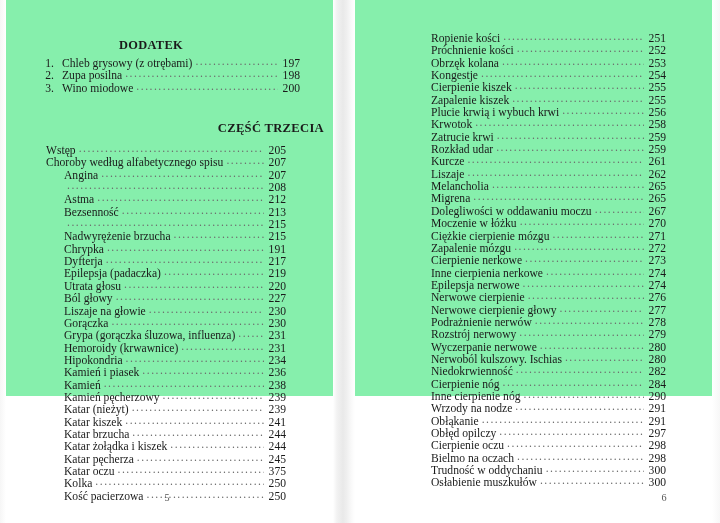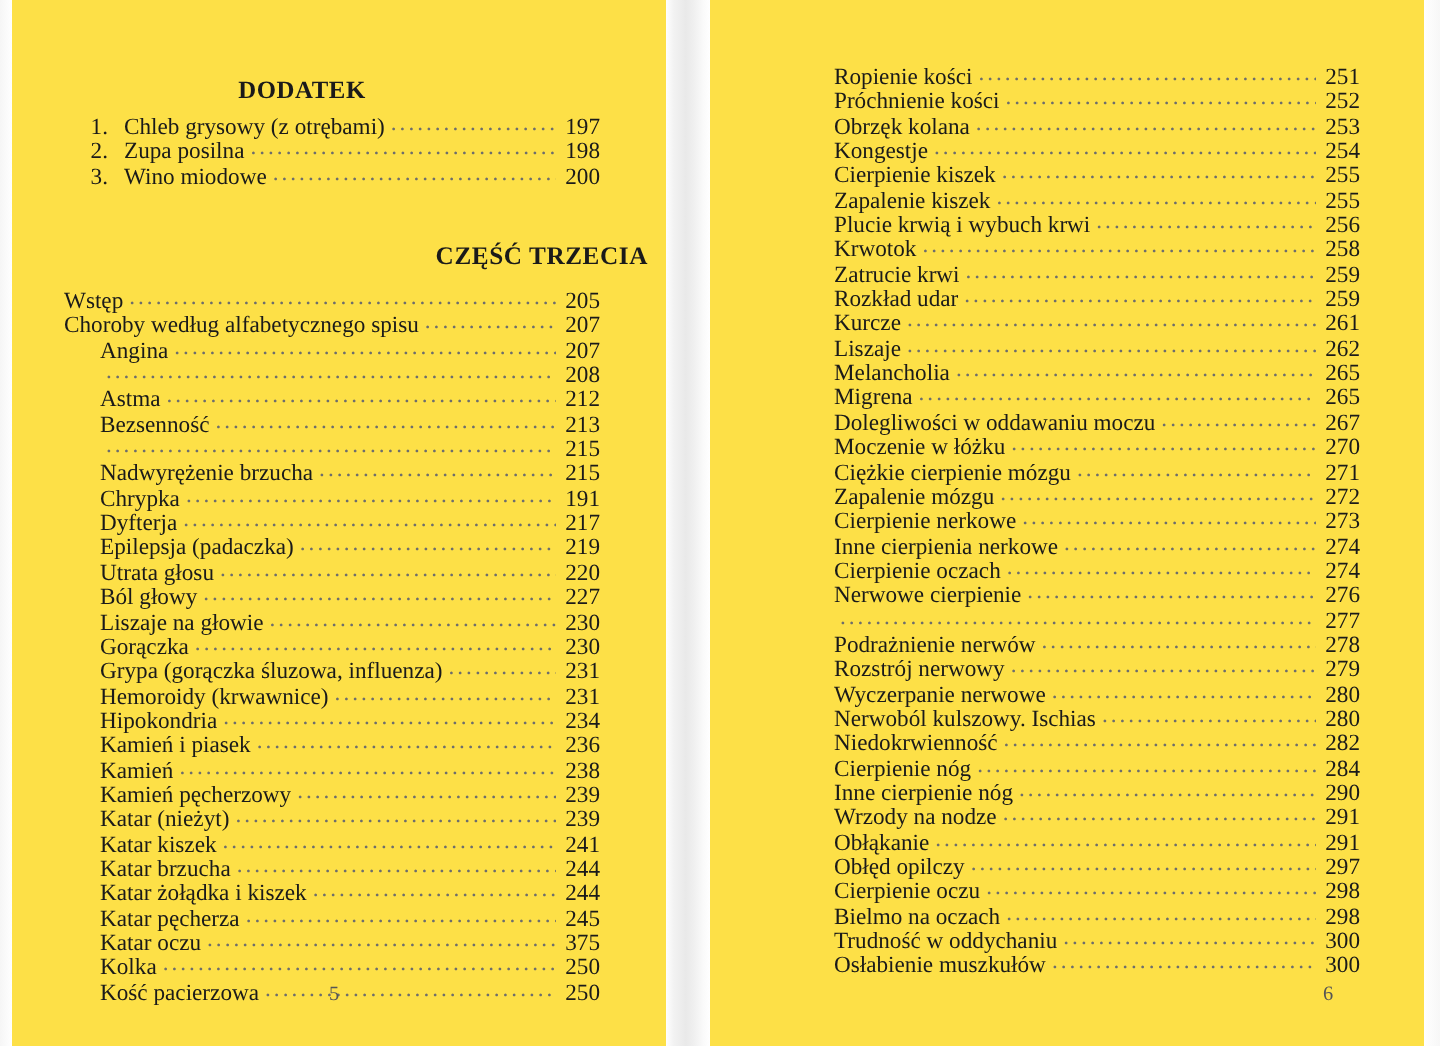--- a/index.html
+++ b/index.html
@@ -10,22 +10,22 @@
   body {
     width: 720px;
     height: 523px;
     overflow: hidden;
     font-family: "Liberation Serif", "DejaVu Serif", serif;
     color: #1a1a1a;
   }
   #book {
     position: relative;
     width: 720px;
-    height: 523px;
-    background: #fde047;
+    height: 396px;
+    background: #86efac;
   }
   
   #gutter {
     position: absolute;
     left: 333px;
     top: 0;
     width: 22px;
     height: 523px;
     background: linear-gradient(to right,
       #ffffff 0%,
@@ -86,21 +86,21 @@
   }
   ol.numbered li .num {
     position: absolute;
     left: 40px;
     width: 14px;
     text-align: right;
   }
 
   
   .toc {
-    margin: 0;
+    margin: 14px;
     padding: 0;
     list-style: none;
   }
   .toc-row {
     display: flex;
     align-items: baseline;
     font-size: 11.6px;
     line-height: 12.35px;
     white-space: nowrap;
   }
@@ -443,30 +443,31 @@
             <span class="label">Cierpienie nerkowe</span>
             <span class="leader">........................................................................................................................</span>
             <span class="pageno">273</span>
           </li>
           <li class="toc-row lvl0">
             <span class="label">Inne cierpienia nerkowe</span>
             <span class="leader">........................................................................................................................</span>
             <span class="pageno">274</span>
           </li>
           <li class="toc-row lvl0">
-            <span class="label">Cierpienie oczach</span>
+            <span class="label">Epilepsja nerwowe</span>
             <span class="leader">........................................................................................................................</span>
             <span class="pageno">274</span>
           </li>
           <li class="toc-row lvl0">
             <span class="label">Nerwowe cierpienie</span>
             <span class="leader">........................................................................................................................</span>
             <span class="pageno">276</span>
           </li>
           <li class="toc-row lvl0">
+            <span class="label">Nerwowe cierpienie głowy</span>
             <span class="leader">........................................................................................................................</span>
             <span class="pageno">277</span>
           </li>
           <li class="toc-row lvl0">
             <span class="label">Podrażnienie nerwów</span>
             <span class="leader">........................................................................................................................</span>
             <span class="pageno">278</span>
           </li>
           <li class="toc-row lvl0">
             <span class="label">Rozstrój nerwowy</span>

